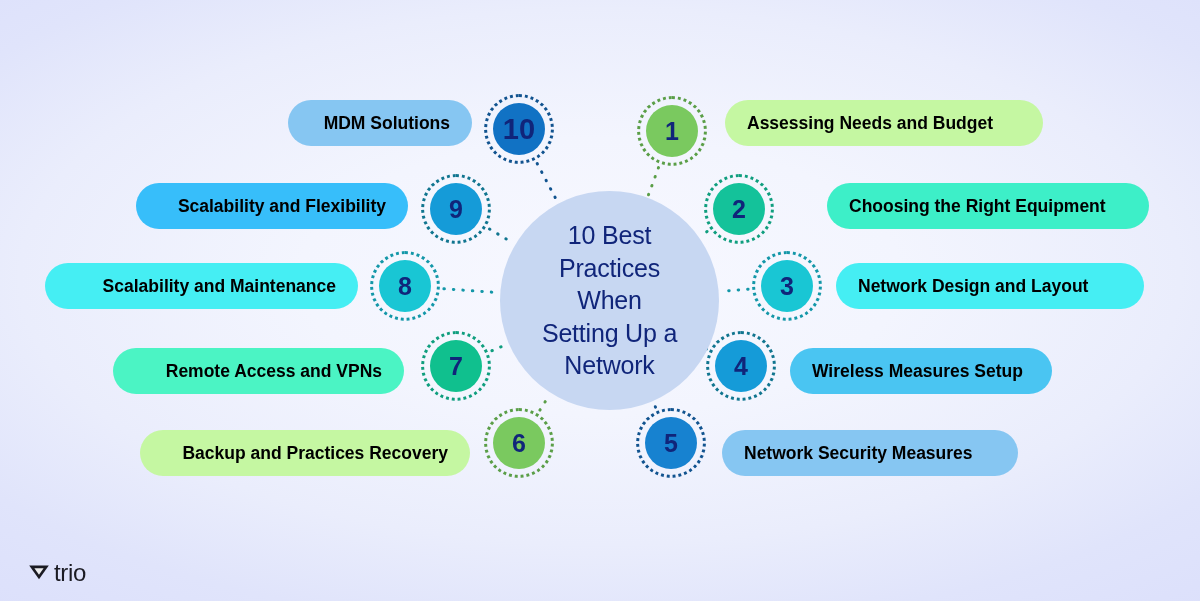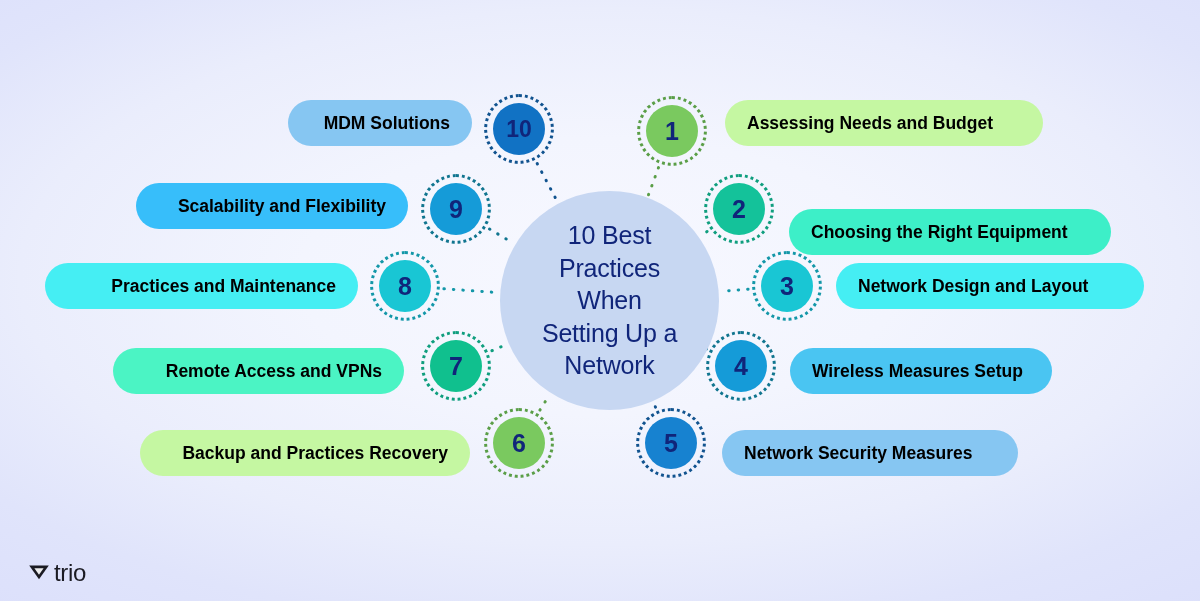--- a/index.html
+++ b/index.html
@@ -68,21 +68,21 @@
     height: 52px;
     border-radius: 50%;
     display: flex;
     align-items: center;
     justify-content: center;
     color: #10257a;
     font-size: 25px;
     font-weight: 700;
     box-sizing: border-box;
   }
-  .badge.wide { font-size: 23px; }
+  .badge.wide { font-size: 29px; }
   .badge-ring {
     position: absolute;
     border-radius: 50%;
     box-sizing: border-box;
     border-style: dotted;
     border-width: 3px;
   }
 
   
   .pill {
@@ -147,39 +147,39 @@
 Setting Up a
 Network</div>
   </div>
 
   <div id="nodes">
       <div class="badge-ring" style="left: 637px; top: 96px; width: 70px; height: 70px; border-color: rgb(90, 158, 71);"></div>
       <div class="badge" style="left: 646px; top: 105px; background: rgb(122, 201, 95);">1</div>
       <div class="pill right" style="left: 725px; top: 100px; width: 318px; background: rgb(197, 247, 162);">Assessing Needs and Budget</div>
       <div class="badge-ring" style="left: 704px; top: 174px; width: 70px; height: 70px; border-color: rgb(15, 158, 126);"></div>
       <div class="badge" style="left: 713px; top: 183px; background: rgb(20, 194, 154);">2</div>
-      <div class="pill right" style="left: 789px; top: 183px; width: 322px; background: rgb(61, 239, 200); margin-top: 26px;">Choosing the Right Equipment</div>
+      <div class="pill right" style="left: 827px; top: 183px; width: 322px; background: rgb(61, 239, 200);">Choosing the Right Equipment</div>
       <div class="badge-ring" style="left: 752px; top: 251px; width: 70px; height: 70px; border-color: rgb(19, 151, 168);"></div>
       <div class="badge" style="left: 761px; top: 260px; background: rgb(25, 198, 212);">3</div>
       <div class="pill right" style="left: 836px; top: 263px; width: 308px; background: rgb(69, 238, 243);">Network Design and Layout</div>
       <div class="badge-ring" style="left: 706px; top: 331px; width: 70px; height: 70px; border-color: rgb(16, 117, 143);"></div>
       <div class="badge" style="left: 715px; top: 340px; background: rgb(21, 155, 216);">4</div>
       <div class="pill right" style="left: 790px; top: 348px; width: 262px; background: rgb(74, 197, 242);">Wireless Measures Setup</div>
       <div class="badge-ring" style="left: 636px; top: 408px; width: 70px; height: 70px; border-color: rgb(17, 83, 143);"></div>
       <div class="badge" style="left: 645px; top: 417px; background: rgb(23, 130, 208);">5</div>
       <div class="pill right" style="left: 722px; top: 430px; width: 296px; background: rgb(134, 198, 242);">Network Security Measures</div>
       <div class="badge-ring" style="left: 484px; top: 408px; width: 70px; height: 70px; border-color: rgb(90, 158, 71);"></div>
       <div class="badge" style="left: 493px; top: 417px; background: rgb(122, 201, 95);">6</div>
       <div class="pill left" style="left: 140px; top: 430px; width: 330px; background: rgb(197, 247, 162);">Backup and Practices Recovery</div>
       <div class="badge-ring" style="left: 421px; top: 331px; width: 70px; height: 70px; border-color: rgb(15, 158, 126);"></div>
       <div class="badge" style="left: 430px; top: 340px; background: rgb(16, 192, 142);">7</div>
       <div class="pill left" style="left: 113px; top: 348px; width: 291px; background: rgb(75, 244, 196);">Remote Access and VPNs</div>
       <div class="badge-ring" style="left: 370px; top: 251px; width: 70px; height: 70px; border-color: rgb(19, 151, 168);"></div>
       <div class="badge" style="left: 379px; top: 260px; background: rgb(25, 198, 212);">8</div>
-      <div class="pill left" style="left: 45px; top: 263px; width: 313px; background: rgb(69, 238, 243);">Practices and Maintenance</div>
+      <div class="pill left" style="left: 45px; top: 263px; width: 313px; background: rgb(69, 238, 243);">Scalability and Maintenance</div>
       <div class="badge-ring" style="left: 421px; top: 174px; width: 70px; height: 70px; border-color: rgb(16, 117, 143);"></div>
       <div class="badge" style="left: 430px; top: 183px; background: rgb(21, 155, 216);">9</div>
       <div class="pill left" style="left: 136px; top: 183px; width: 272px; background: rgb(55, 190, 250); text-align: right;">Scalability and Flexibility</div>
       <div class="badge-ring" style="left: 484px; top: 94px; width: 70px; height: 70px; border-color: rgb(17, 83, 143);"></div>
       <div class="badge wide" style="left: 493px; top: 103px; background: rgb(17, 114, 196);">10</div>
       <div class="pill left" style="left: 288px; top: 100px; width: 184px; background: rgb(134, 198, 242);">MDM Solutions</div>
     </div>
 
   <div class="logo">
     <span class="logo-mark">

